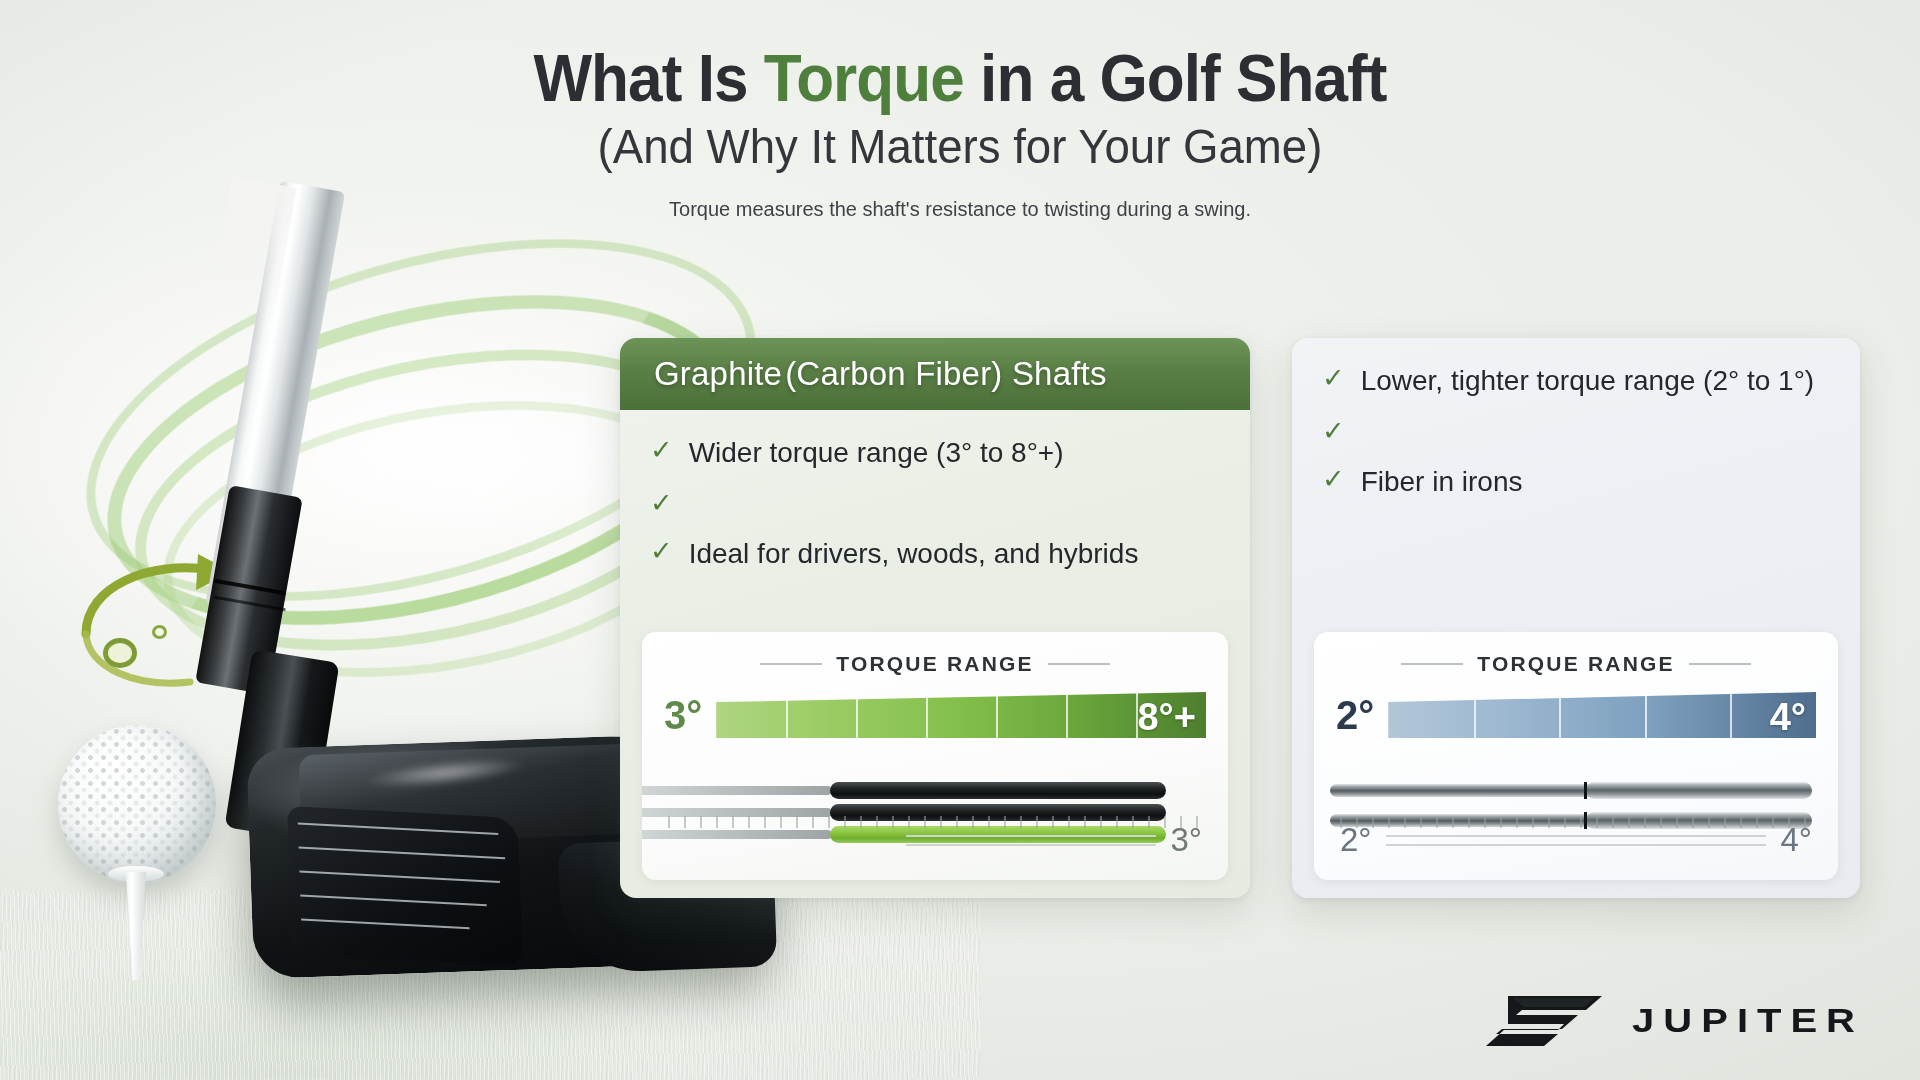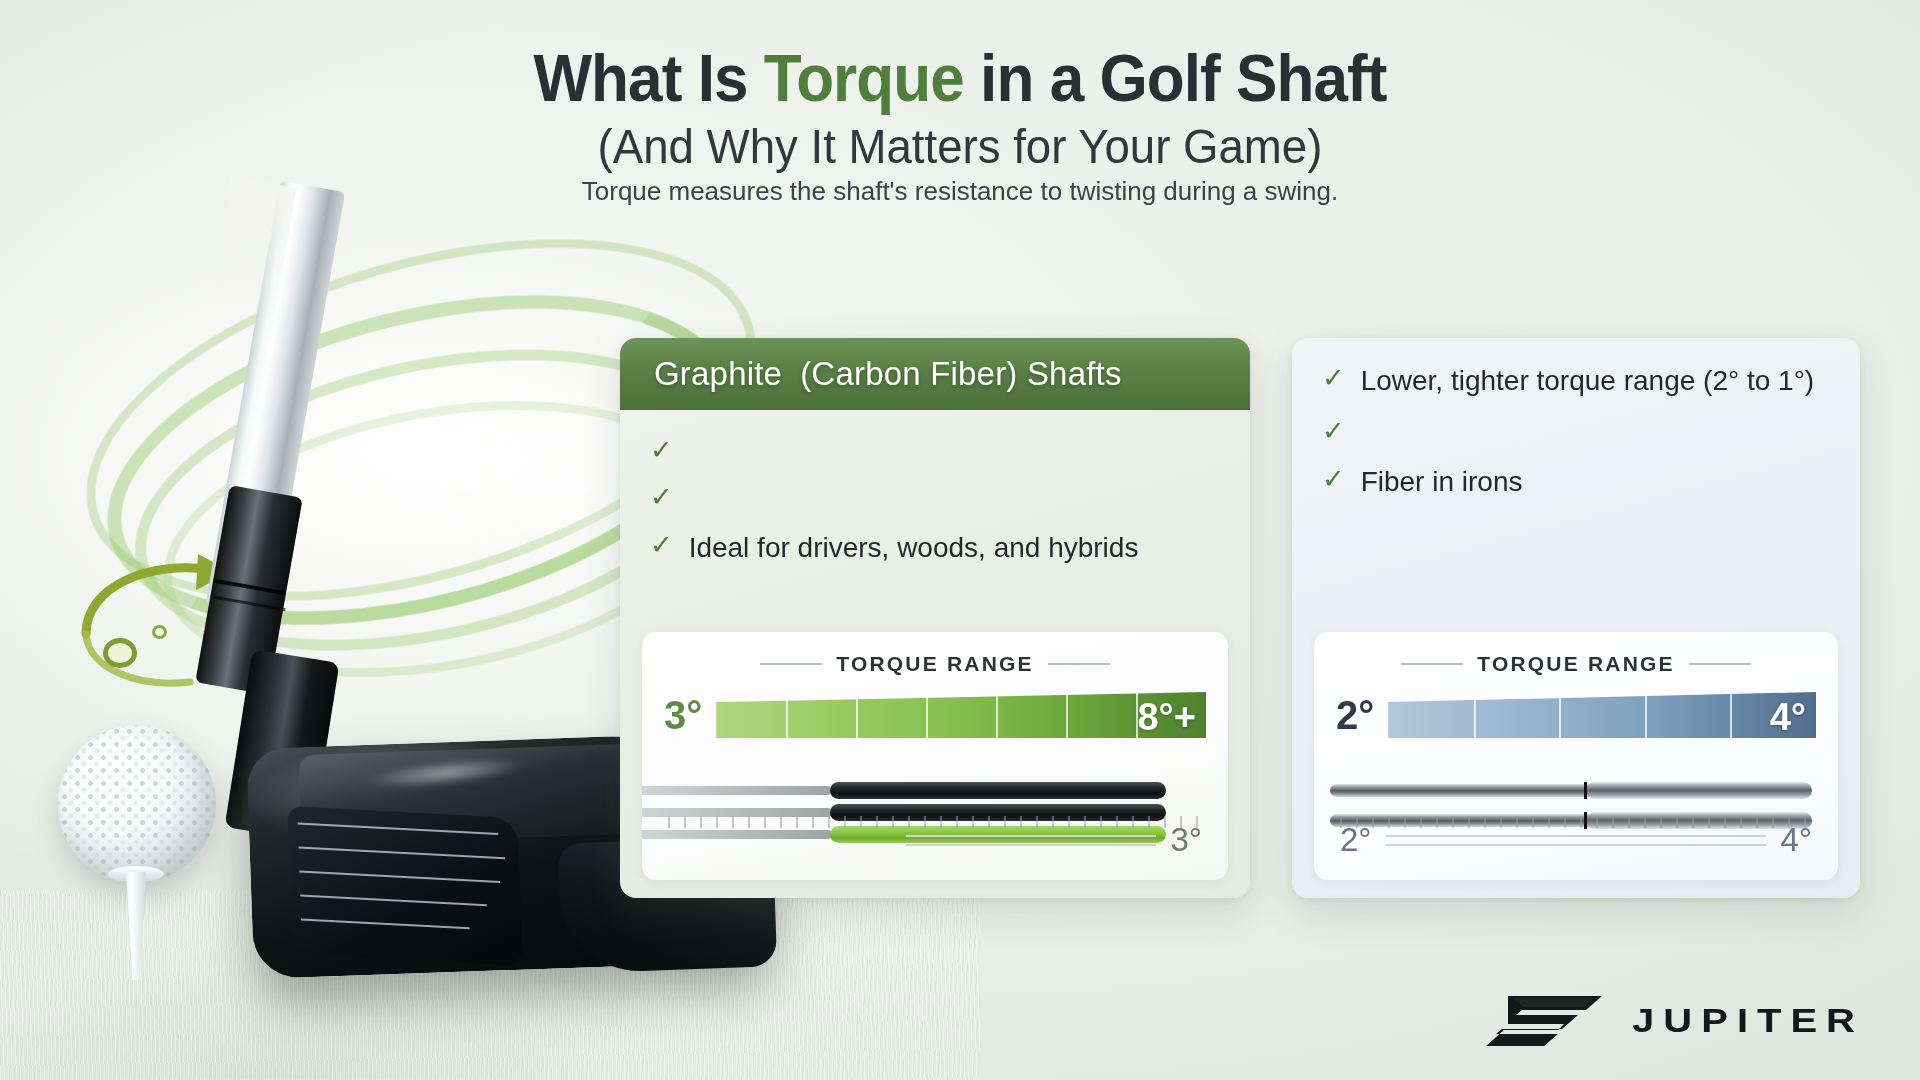--- a/index.html
+++ b/index.html
@@ -35,21 +35,21 @@
   .header{position:absolute;top:0;left:0;width:1920px;text-align:center;z-index:20;}
   .title{
     font-size:66px;font-weight:bold;letter-spacing:-1px;color:#2b2f33;
     margin-top:44px;line-height:1.04; transform:scaleX(.94); transform-origin:center;
   }
   .title .green{color:#4e7f3c;}
   .subtitle{
     font-size:48px;color:#33373b;margin-top:8px;line-height:1.1;
     transform:scaleX(.95);transform-origin:center;
   }
-  .lede{font-size:26px;color:#3d4246;line-height:1.42;}
+  .lede{font-size:20px;color:#3d4246;line-height:1.42;margin-top:22px;}
 
   
   .golf{position:absolute;left:0;top:200px;width:920px;height:760px;z-index:10;}
 
   
   .swirl{position:absolute;left:60px;top:30px;width:760px;height:560px;}
   .ring{
     position:absolute;border-radius:50%;
     border:14px solid rgba(142,198,96,.42);
     border-bottom-color:rgba(142,198,96,.58);
@@ -152,21 +152,21 @@
     background:linear-gradient(165deg,#f1f3f6 0%,#eceff3 45%,#e8ebef 100%);}
   .card-head{height:72px;display:flex;align-items:center;justify-content:center;
     color:#fff;font-size:33px;letter-spacing:.2px;
     text-shadow:0 2px 4px rgba(0,0,0,.28);}
   .card.graphite .card-head{
     background:linear-gradient(180deg,#6d9458 0%,#5a7f46 45%,#4c7039 100%);
     justify-content:flex-start;padding-left:34px;}
   .card.steel .card-head{
     background:linear-gradient(180deg,#93a3bd 0%,#7e90ae 48%,#6e82a2 100%);}
   .ch-bold{font-weight:normal;}
-  .ch-light{font-weight:normal;margin-left:18px;}
+  .ch-light{font-weight:normal;margin-left:3px;}
 
   .bullets{padding:26px 34px 0 30px;}
   .bullet{display:flex;align-items:flex-start;gap:16px;margin-bottom:19px;}
   .check{color:#4f7d3a;font-size:27px;line-height:1.05;flex:0 0 auto;}
   .btxt{font-size:28px;color:#24282c;line-height:1.22;}
 
   
   .panel{position:absolute;left:22px;right:22px;bottom:18px;height:248px;
     background:linear-gradient(170deg,#ffffff 0%,#fbfcfb 55%,#f4f6f3 100%);
     border-radius:14px;box-shadow:0 2px 10px rgba(90,100,90,.10);overflow:hidden;}
@@ -290,20 +290,21 @@
 
   <div class="card graphite">
     <div class="card-head">
       <span class="ch-bold">Graphite</span>
       <span class="ch-light">(Carbon Fiber) Shafts</span>
     </div>
 
     <div class="bullets">
       <div class="bullet">
         <span class="check">✓</span>
+        <span class="btxt">Wider torque range (3° to 8°+)</span>
       </div>
       <div class="bullet">
         <span class="check">✓</span>
       </div>
       <div class="bullet">
         <span class="check">✓</span>
         <span class="btxt">Ideal for drivers, woods, and hybrids</span>
       </div>
     </div>
 

